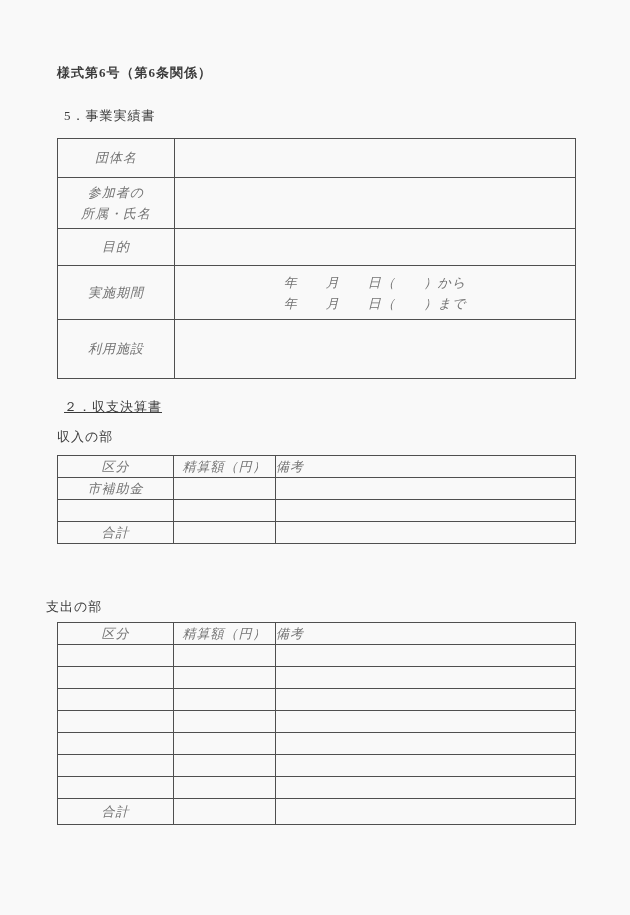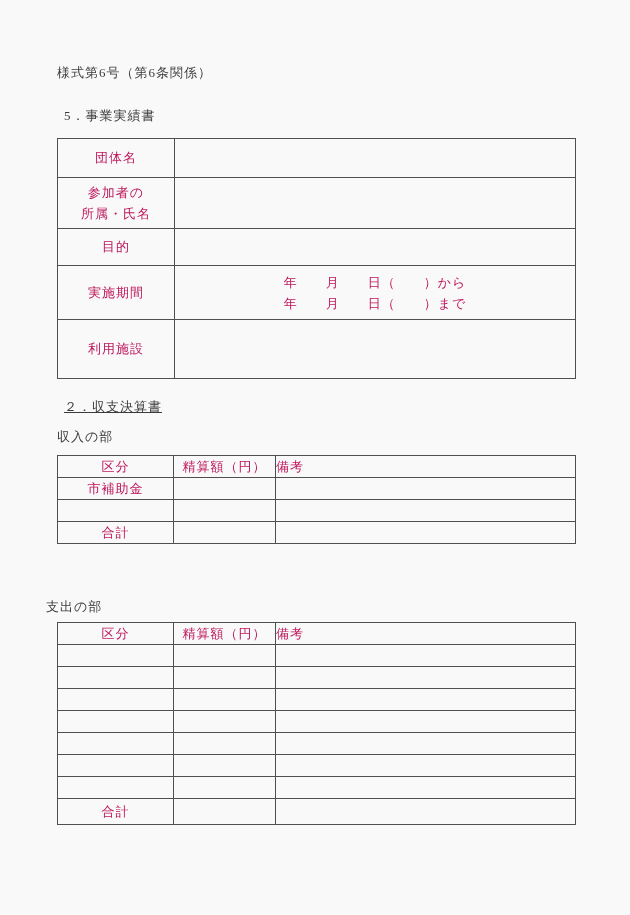--- a/index.html
+++ b/index.html
@@ -5,34 +5,35 @@
   * { margin:0; padding:0; box-sizing:border-box; }
   html,body { width:630px; height:915px; }
   body {
     background:#f9f9f9;
     color:#3c3c3c;
     font-family:"Liberation Serif","DejaVu Serif",serif;
     font-size:13px;
   }
   .page { position:relative; width:630px; height:915px; overflow:hidden; }
 
-  .form-label { position:absolute; left:57px; top:64px; letter-spacing:1px; }
+  .form-label { position:absolute; left:57px; top:64px; letter-spacing:1px;font-weight:bold; }
   .h-sec1     { position:absolute; left:64px; top:107px; letter-spacing:1px; }
   .h-sec2     { position:absolute; left:64px; top:398px; letter-spacing:1px;text-decoration:underline; }
   .sub-income { position:absolute; left:57px; top:428px; letter-spacing:1px; }
   .note-line  { position:absolute; left:57px; top:545px; letter-spacing:0.5px; }
   .sub-expense{ position:absolute; left:46px; top:598px; letter-spacing:1px; }
 
   table { border-collapse:collapse; table-layout:fixed; }
   td {
     border:1px solid #4f4f4f;
     vertical-align:middle;
     font-size:13px;
-    color:#be185d;
+    color:#737373;
     overflow:hidden;
+    font-style:italic;
   }
 
   
   .tbl-report { position:absolute; left:57px; top:138px; width:518px; }
   .tbl-report td.lbl { width:117px; text-align:center; letter-spacing:1px; }
   .tbl-report td.val { width:401px; }
   .row-org td      { height:39px; }
   .row-part td     { height:51px; }
   .row-purpose td  { height:37px; }
   .row-period td   { height:54px; }

